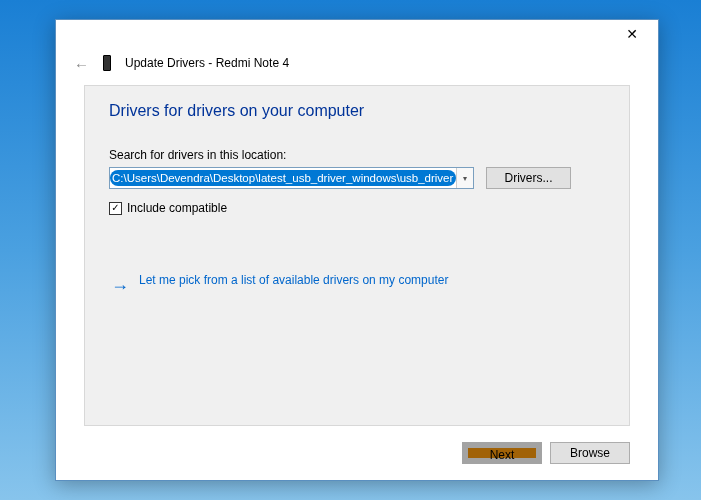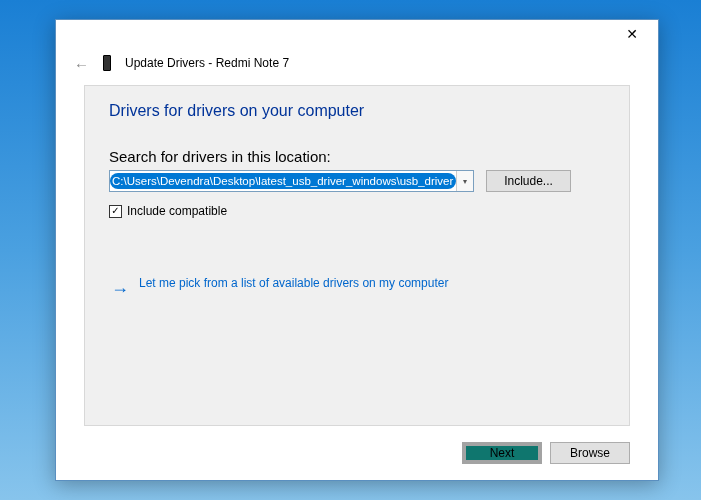--- a/index.html
+++ b/index.html
@@ -71,21 +71,21 @@
       padding: 16px 24px 12px 24px;
       position: relative;
     }
     .heading {
       color: #003399;
       font-size: 16px;
       font-weight: 400;
       margin-bottom: 28px;
     }
     .section-label {
-      font-size: 15px;
+      font-size: 12px;
       color: #000;
       margin-bottom: 5px;
     }
     .path-row {
       display: flex;
       gap: 12px;
       align-items: center;
       margin-bottom: 12px;
     }
     .combo {
@@ -181,49 +181,49 @@
     .dlg-btn {
       width: 80px;
       height: 22px;
       font-size: 12px;
       font-family: inherit;
       cursor: pointer;
       background: #e1e1e1;
       border: 1px solid #adadad;
     }
     .dlg-btn.primary {
-      border: 4px solid #a3a3a3;
-      background: #0f766e;
+      border: 6px solid #a3a3a3;
+      background: #a16207;
     }
   </style>
 </head>
 <body>
 
 <div class="window">
   <div class="titlebar">
     <span class="close-x">✕</span>
   </div>
 
   <div class="header-row">
     <span class="back-arrow">←</span>
     <span class="device-icon"></span>
-    <span class="window-title">Update Drivers - Redmi Note 7</span>
+    <span class="window-title">Update Drivers - Redmi Note 4</span>
   </div>
 
   <div class="content-panel">
     <div class="heading">Drivers for drivers on your computer</div>
 
     <div class="section-label">Search for drivers in this location:</div>
 
     <div class="path-row">
       <div class="combo">
         <span class="combo-text">C:\Users\Devendra\Desktop\latest_usb_driver_windows\usb_driver</span>
         <span class="combo-arrow">▾</span>
       </div>
-      <button class="browse-btn">Include...</button>
+      <button class="browse-btn">Drivers...</button>
     </div>
 
     <div class="checkbox-row">
       <span class="chk">✓</span>
       <span>Include compatible</span>
     </div>
 
     <div class="pick-block">
       <span class="pick-arrow">→</span>
       <div>

